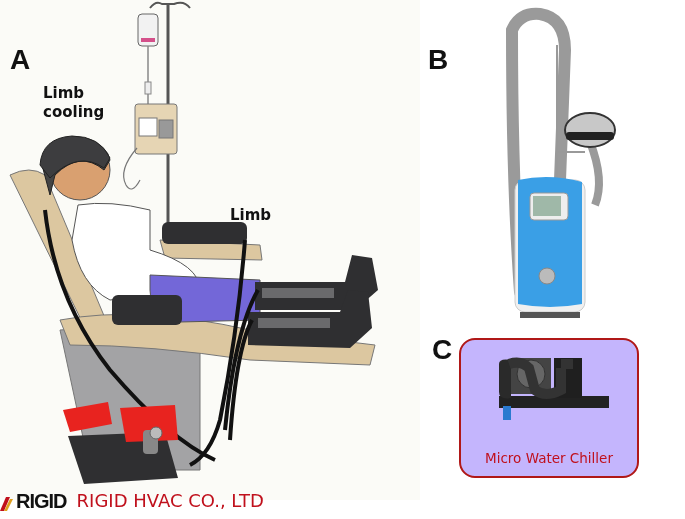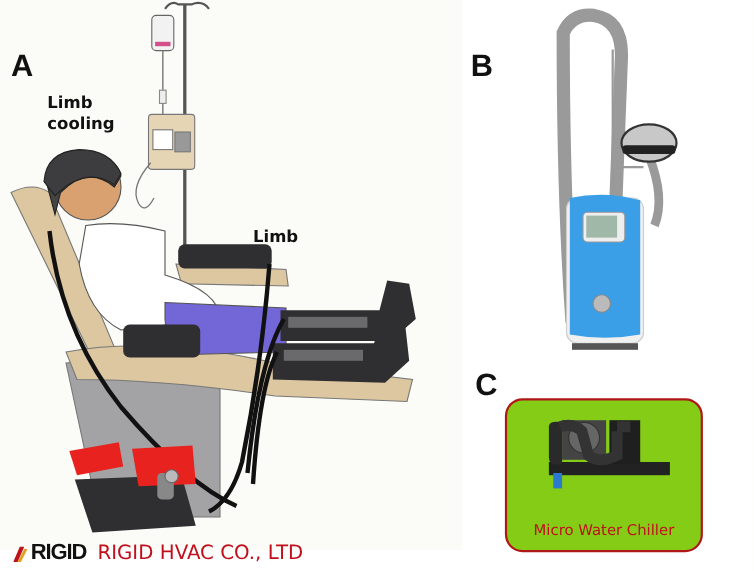--- a/index.html
+++ b/index.html
@@ -2,25 +2,25 @@
 <html><head>
 <meta charset="utf-8">
 <style>
   html, body { margin: 0; padding: 0; background: #ffffff; }
   body { width: 685px; height: 519px; position: relative; overflow: hidden;
          font-family: "Liberation Sans", "DejaVu Sans", sans-serif; }
   .panel { position: absolute; }
   .panel-letter { position: absolute; font-weight: bold; font-size: 28px; color: #111; font-family: "Liberation Sans", sans-serif; }
   .label { position: absolute; font-weight: bold; color: #111; font-size: 15px; line-height: 19px; font-family: "DejaVu Sans", sans-serif; }
   svg { position: absolute; left: 0; top: 0; }
-  .chiller-box { position: absolute; left: 459px; top: 362px; width: 176px; height: 136px;
-                 border: 2px solid #b01818; border-radius: 16px; background: #84cc16; }
+  .chiller-box { position: absolute; left: 459px; top: 338px; width: 176px; height: 136px;
+                 border: 2px solid #b01818; border-radius: 16px; background: #c4b5fd; }
   .chiller-caption { position: absolute; left: 0; right: 0; bottom: 10px; text-align: center;
                      color: #c0101c; font-size: 13.5px; font-family: "DejaVu Sans", sans-serif; }
-  .brand { position: absolute; left: 12px; top: 490px; height: 24px; display: flex; align-items: center; }
+  .brand { position: absolute; left: 0; top: 490px; height: 24px; display: flex; align-items: flex-start; }
   .brand-logo { display: flex; align-items: center; font-weight: 900; font-size: 20px; color: #111;
                 font-family: "Liberation Sans", sans-serif; letter-spacing: -1px; }
   .brand-text { margin-left: 10px; color: #c0101c; font-size: 18px; font-family: "DejaVu Sans", sans-serif; }
 </style>
 </head>
 <body>
 
 <div class="panel" style="left:0;top:0;width:420px;height:500px;">
   <svg width="420" height="500" viewBox="0 0 420 500">
     <rect x="0" y="0" width="420" height="500" fill="#fbfbf7"></rect>

